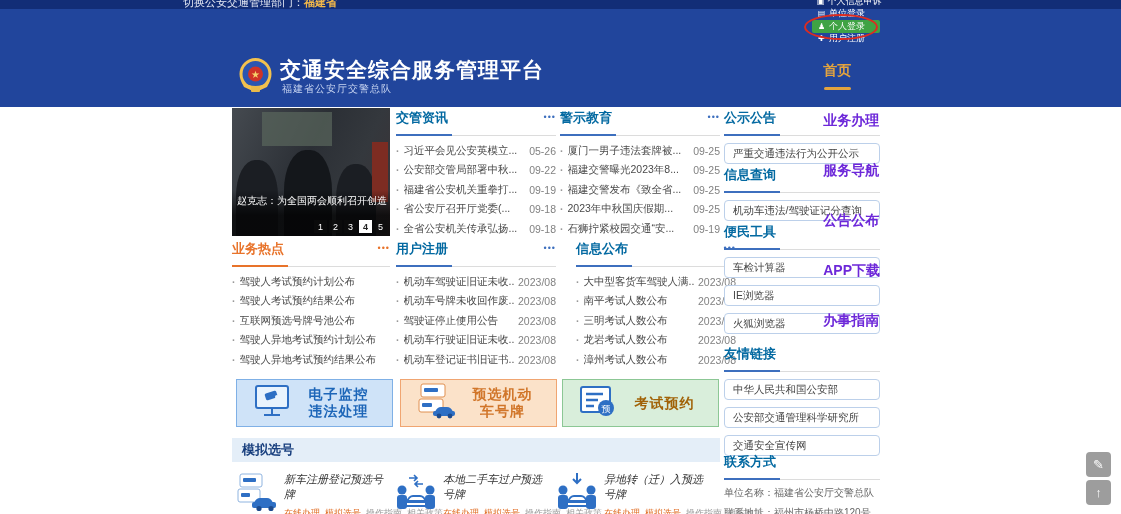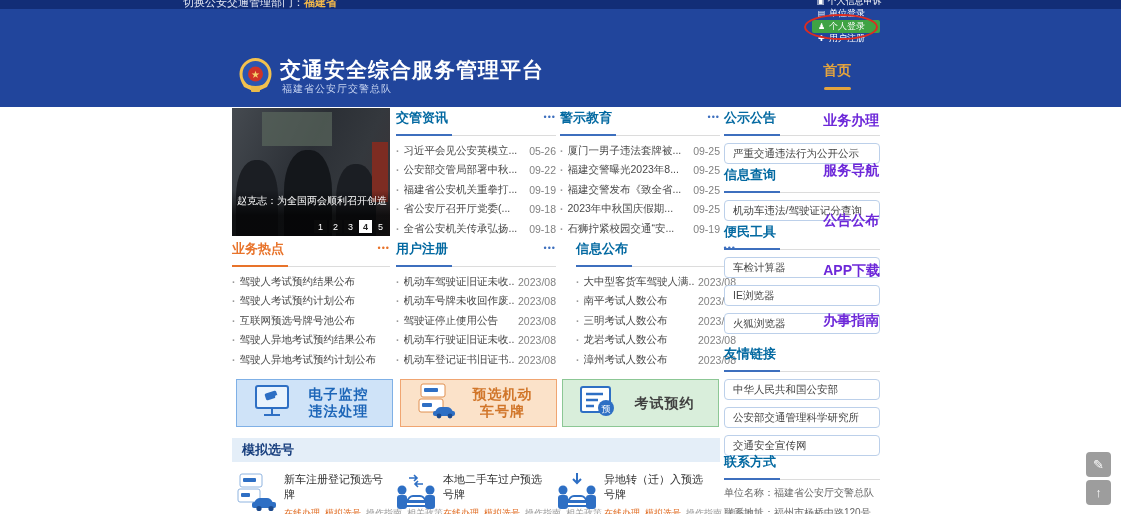--- a/index.html
+++ b/index.html
@@ -56,28 +56,28 @@
   
   .side-sec { position:absolute; left:724px; width:156px; }
   .side-btn { height:21px; margin-top:7px; border:1px solid #bcd0ea; border-radius:4px; background:#fff; display:flex; align-items:center; padding-left:8px; font-size:10.5px; color:#444; cursor:pointer; }
   .contact-line { font-size:10px; color:#666; margin-top:6px; white-space:nowrap; }
   
   .banner { position:absolute; top:379px; height:48px; width:157px; border-radius:0; border:1px solid; display:flex; align-items:center; cursor:pointer; }
   .banner .b-icon { margin-left:16px; }
   .banner .b-label { flex:1; text-align:center; font-size:14px; font-weight:bold; line-height:17px; letter-spacing:1px; margin-right:6px; }
   .banner1 { left:236px; background:#cfe3f8; border-color:#7fb0e6; } .banner1 .b-label { color:#1d66b8; }
   .banner2 { left:400px; background:#fbe2c9; border-color:#f0a571; } .banner2 .b-label { color:#d1762a; }
-  .banner3 { left:562px; background:#d9eedb; border-color:#8cc795; } .banner3 .b-label { color:#404040; }
+  .banner3 { left:562px; background:#d9eedb; border-color:#8cc795; } .banner3 .b-label { color:#a16207; }
   
   .veh-head { position:absolute; left:232px; top:438px; width:488px; height:24px; background:#e4eef8; color:#173e7d; font-size:13px; font-weight:bold; line-height:24px; padding-left:10px; }
   .svc { position:absolute; top:466px; width:160px; display:flex; }
   .svc1 { left:236px; } .svc2 { left:395px; } .svc3 { left:556px; }
   .svc-icon { width:42px; height:42px; margin-top:4px; flex:none; }
   .svc-body { margin-left:6px; }
-  .svc-title { font-size:11px; color:#333; line-height:15px; width:104px; margin-top:6px; cursor:pointer; }
+  .svc-title { font-size:11px; color:#333; line-height:15px; width:104px; margin-top:6px; cursor:pointer;font-style:italic; }
   .svc-links { margin-top:5px; display:flex; gap:5px; font-size:9px; white-space:nowrap; }
   .svc-links span { cursor:pointer; }
   .link-orange { color:#e06a1f; }
   .link-plain { color:#999; }
   
   .float-btn { position:absolute; left:1086px; width:25px; height:25px; background:#9d9d9d; border-radius:4px; color:#fff; display:flex; align-items:center; justify-content:center; font-size:13px; cursor:pointer; }
   .fb1 { top:452px; } .fb2 { top:480px; font-weight:bold; }
 </style>
 </head>
 <body>
@@ -222,37 +222,37 @@
       </div>
     </div>
 </div>
 
 <div class="section orange" style="left:232px; top:240px; width:158px;">
   <div class="sec-head">业务热点</div>
   <div class="sec-more">•••</div>
   <div class="news-list">
 
       <div class="news-item">
+        <span class="txt">驾驶人考试预约计划公布</span>
+      </div>
+
+      <div class="news-item">
         <span class="txt">驾驶人考试预约结果公布</span>
       </div>
 
       <div class="news-item">
-        <span class="txt">驾驶人考试预约计划公布</span>
-      </div>
-
-      <div class="news-item">
         <span class="txt">互联网预选号牌号池公布</span>
       </div>
 
       <div class="news-item">
+        <span class="txt">驾驶人异地考试预约计划公布</span>
+      </div>
+
+      <div class="news-item">
         <span class="txt">驾驶人异地考试预约结果公布</span>
-      </div>
-
-      <div class="news-item">
-        <span class="txt">驾驶人异地考试预约计划公布</span>
       </div>
     </div>
 </div>
 
 <div class="section" style="left:396px; top:240px; width:160px;">
   <div class="sec-head">用户注册</div>
   <div class="sec-more">•••</div>
   <div class="news-list">
 
       <div class="news-item">

